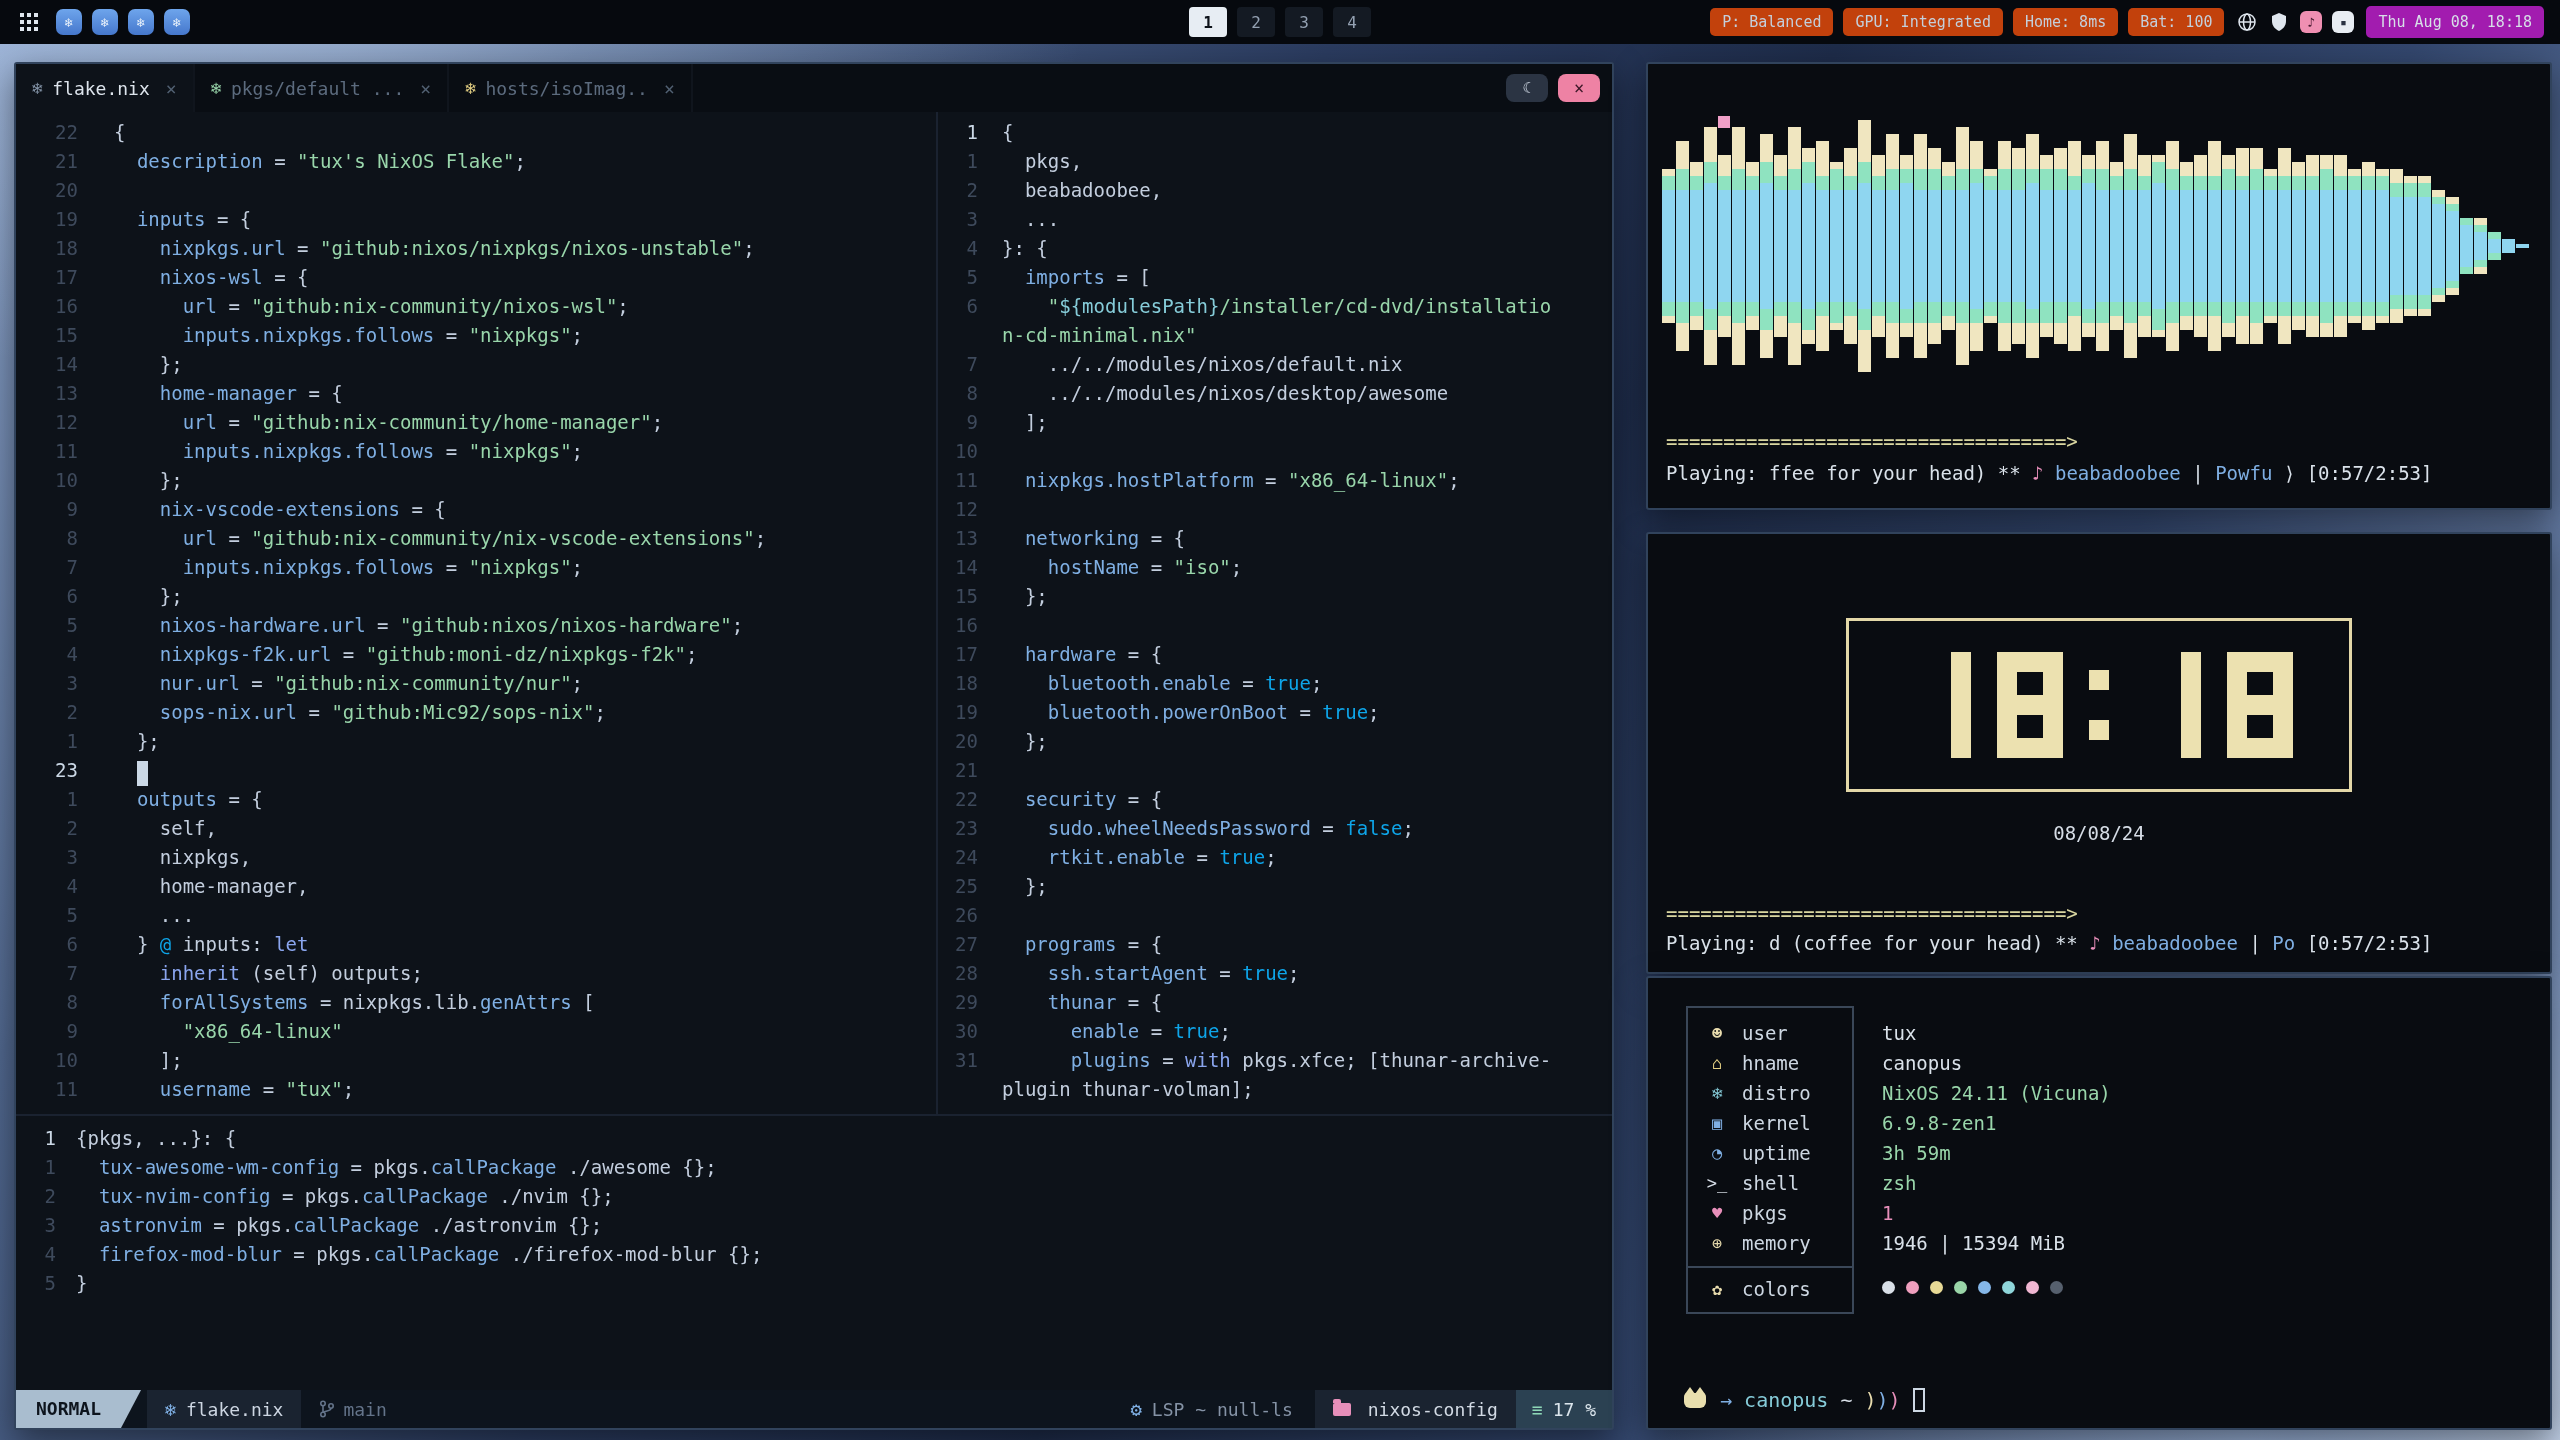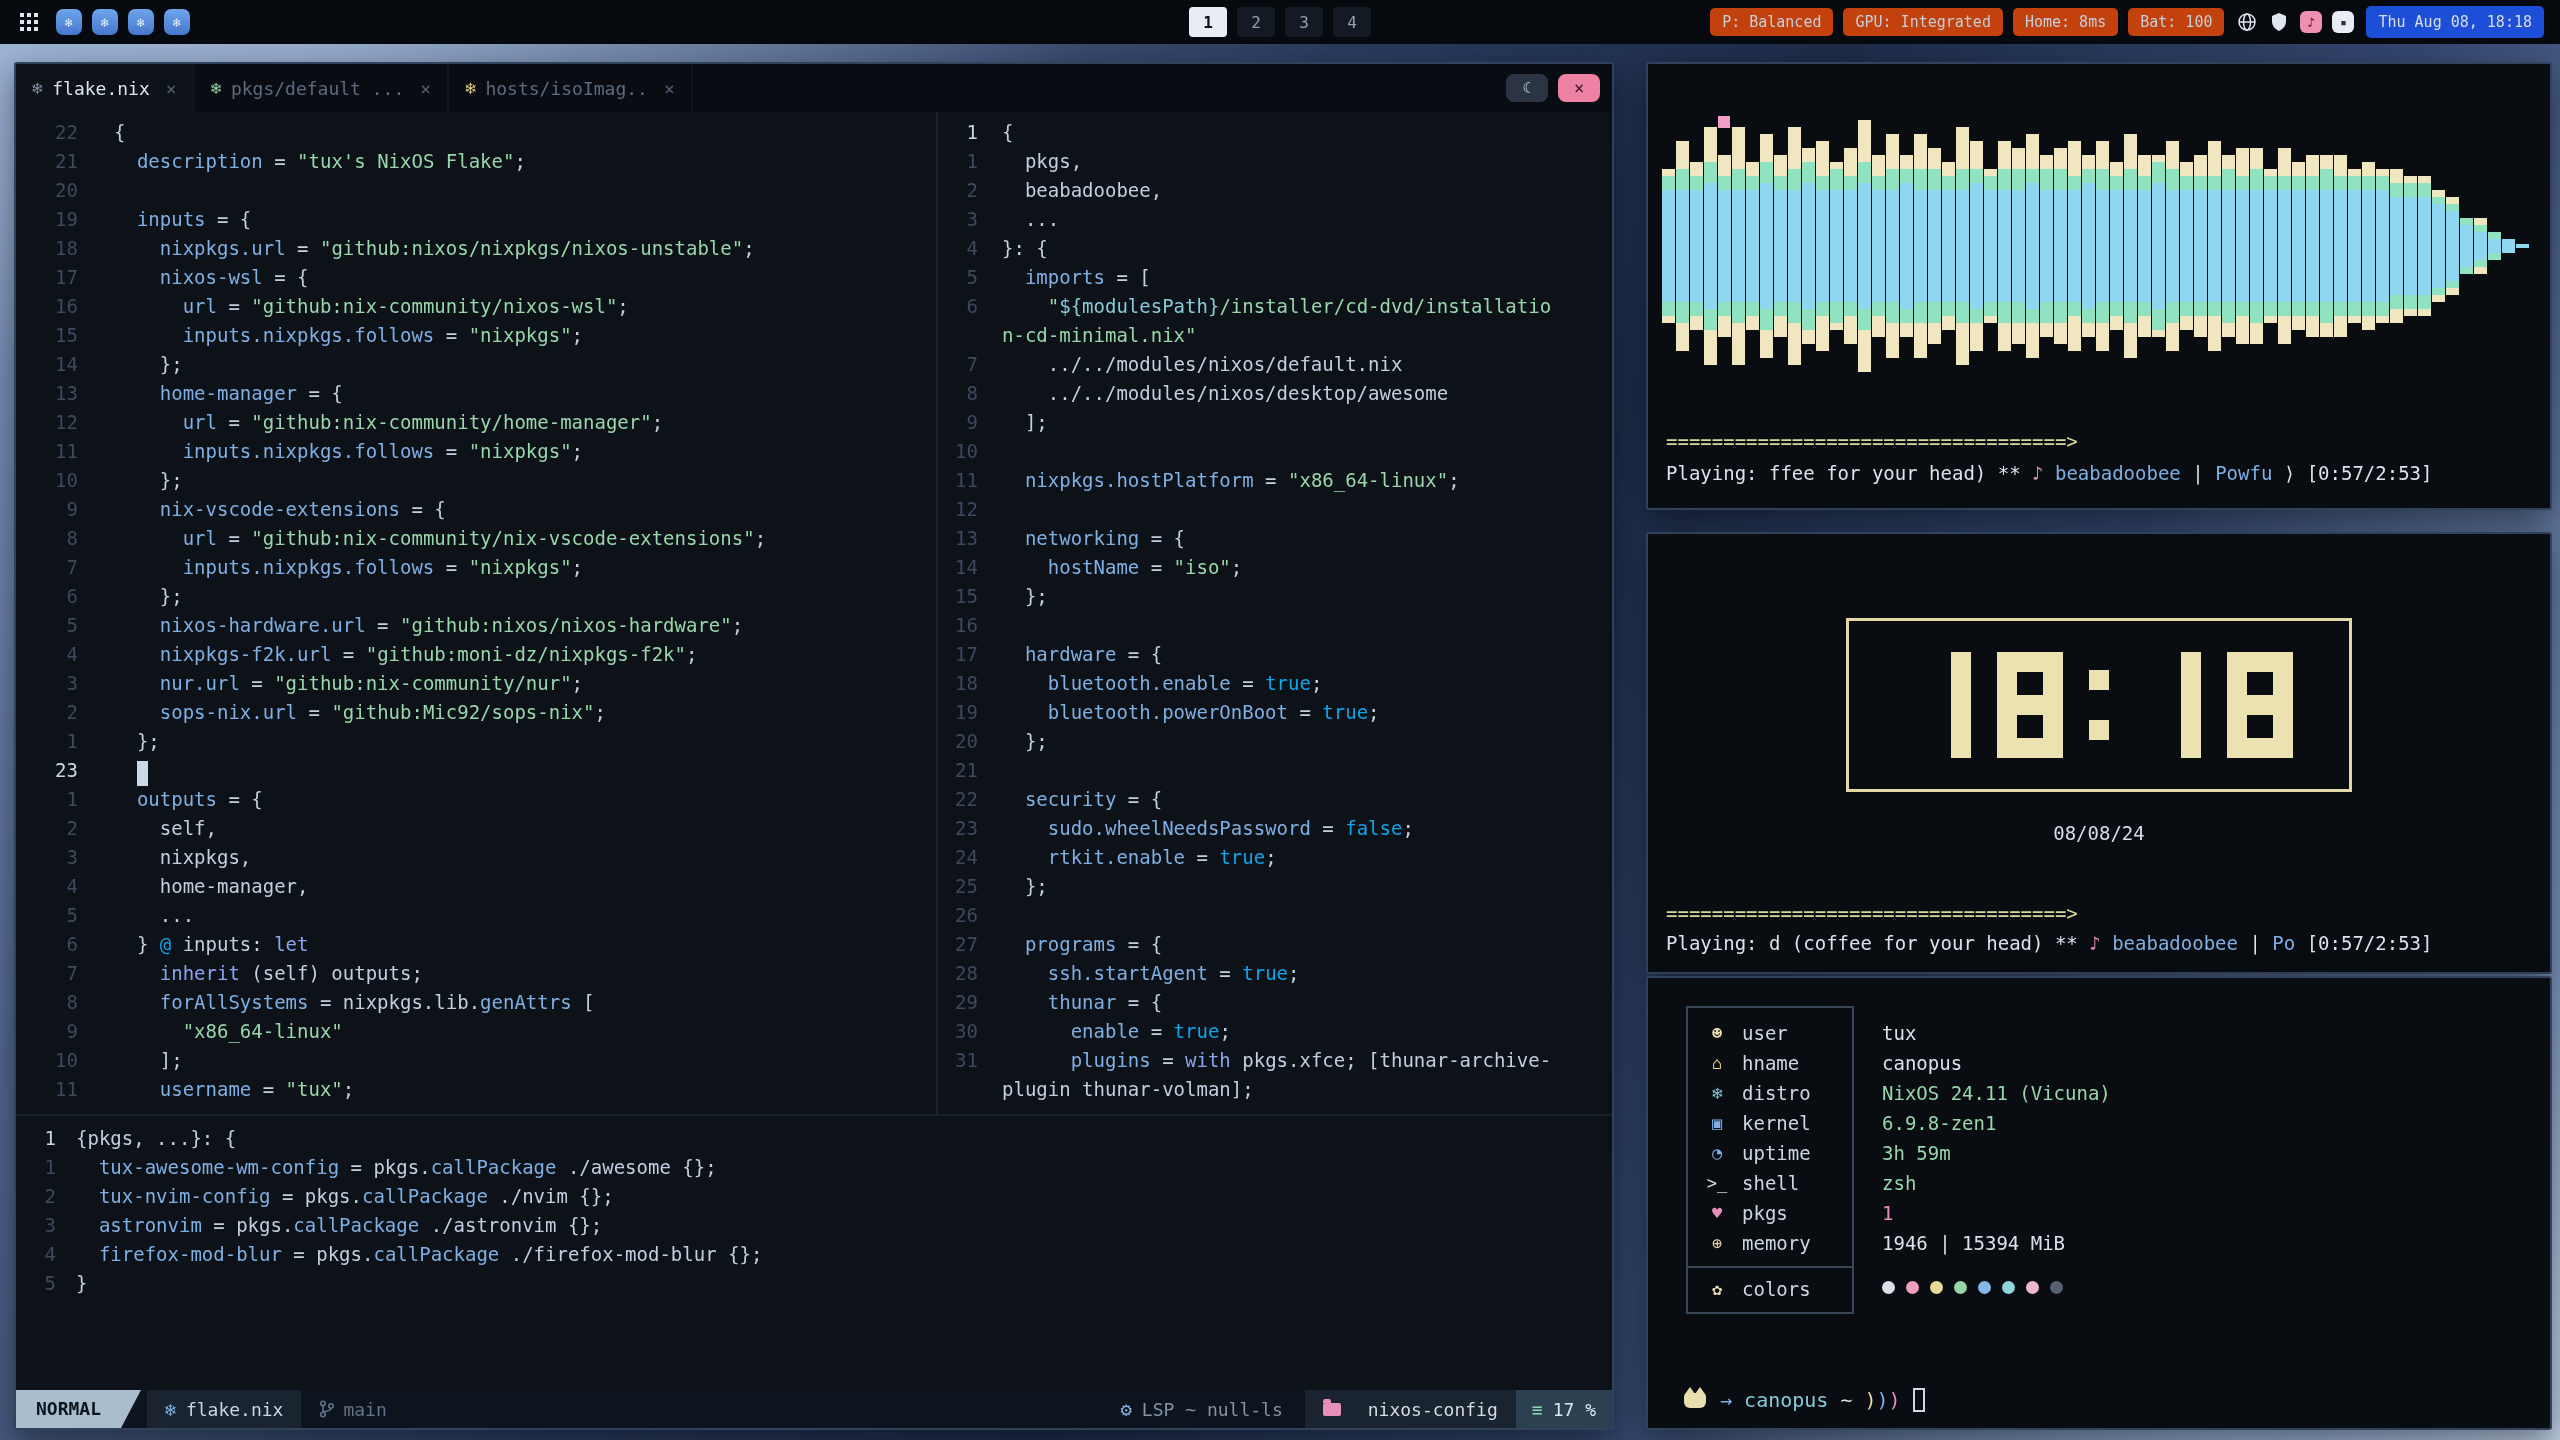--- a/index.html
+++ b/index.html
@@ -28,21 +28,21 @@
   .tb-center{position:absolute;left:50%;transform:translateX(-50%);display:flex;gap:10px}
   .tag{min-width:38px;height:30px;border-radius:4px;background:#141a23;color:#94a1b2;display:flex;align-items:center;justify-content:center;font-size:16px;padding:0 8px}
   .tag.active{background:#e7edf3;color:#0d1219;font-weight:bold}
   .tb-right{margin-left:auto;display:flex;align-items:center;gap:12px}
   .tb-status{display:flex;gap:10px}
   .pill{background:#c2410c;border-radius:5px;padding:5px 12px;color:#c4cfdb}
   .tray{display:flex;gap:10px;align-items:center}
   .tray-ico{width:22px;height:22px;display:flex;align-items:center;justify-content:center}
   .tray-ico.music{background:#ef8fb2;border-radius:6px;color:#46182e;font-size:13px}
   .tray-ico.vol{background:#e8edf3;border-radius:6px;color:#2a3242;font-size:11px}
-  .tb-clock{color:#d7dfe8;padding:7px 12px;background:#1d4ed8;border-radius:5px}
+  .tb-clock{color:#d7dfe8;padding:7px 12px;background:#a21caf;border-radius:5px}
 
   
   .win{position:absolute;background:#090c11;border:2px solid #31435c;border-radius:3px;box-shadow:0 12px 34px rgba(0,0,0,.45)}
   .nvim-win{left:14px;top:62px;width:1600px;height:1368px;background:#0d1219}
   .vis-win{left:1646px;top:62px;width:906px;height:448px}
   .clock-win{left:1646px;top:532px;width:906px;height:442px}
   .fetch-win{left:1646px;top:976px;width:906px;height:454px}
 
   
   .tabline{position:absolute;top:0;left:0;right:0;height:48px;background:#090d13;display:flex;align-items:stretch}
@@ -71,21 +71,21 @@
 
   .statusline{position:absolute;left:0;right:0;bottom:0;height:38px;background:#0d141d;display:flex;align-items:center;font-size:18px;color:#8593a6}
   .sl-mode{background:#a9bdcf;color:#0d141d;font-weight:bold;padding:0 20px;height:38px;line-height:38px}
   .sl-tri{width:0;height:0;border-top:38px solid #a9bdcf;border-right:20px solid transparent}
   .sl-file{display:flex;gap:10px;align-items:center;background:#1a2330;height:38px;padding:0 18px;color:#cdd6e2;margin-left:6px}
   .sl-nix{color:#7fafe3}
   .sl-branch{display:flex;gap:8px;margin-left:18px;color:#64748a;align-items:center}
   .sl-spacer{flex:1}
   .sl-lsp{display:flex;gap:10px;align-items:center;margin-right:22px}
   .gear{color:#7fafe3;font-size:19px}
-  .sl-proj{display:flex;gap:27px;align-items:center;background:#1a2330;height:38px;padding:0 18px;color:#d2dae4}
+  .sl-proj{display:flex;gap:17px;align-items:center;background:#1a2330;height:38px;padding:0 18px;color:#d2dae4}
   .folder-icon{width:18px;height:13px;background:#e78fba;border-radius:2px;position:relative;display:inline-block}
   .folder-icon::before{content:"";position:absolute;top:-4px;left:0;width:8px;height:4px;background:#e78fba;border-radius:2px 2px 0 0}
   .sl-pct{display:flex;gap:10px;align-items:center;background:#2b4152;height:38px;padding:0 16px;color:#dbe5ec}
   .pct-icon{color:#8ed8b8}
 
   
   .term-sep{position:absolute;left:18px;color:#d9d6a0;font-size:19px;white-space:pre}
   .term-playing{position:absolute;left:18px;font-size:19px;white-space:pre}
   .vis-win .term-sep{bottom:56px}
   .vis-win .term-playing{bottom:24px}

